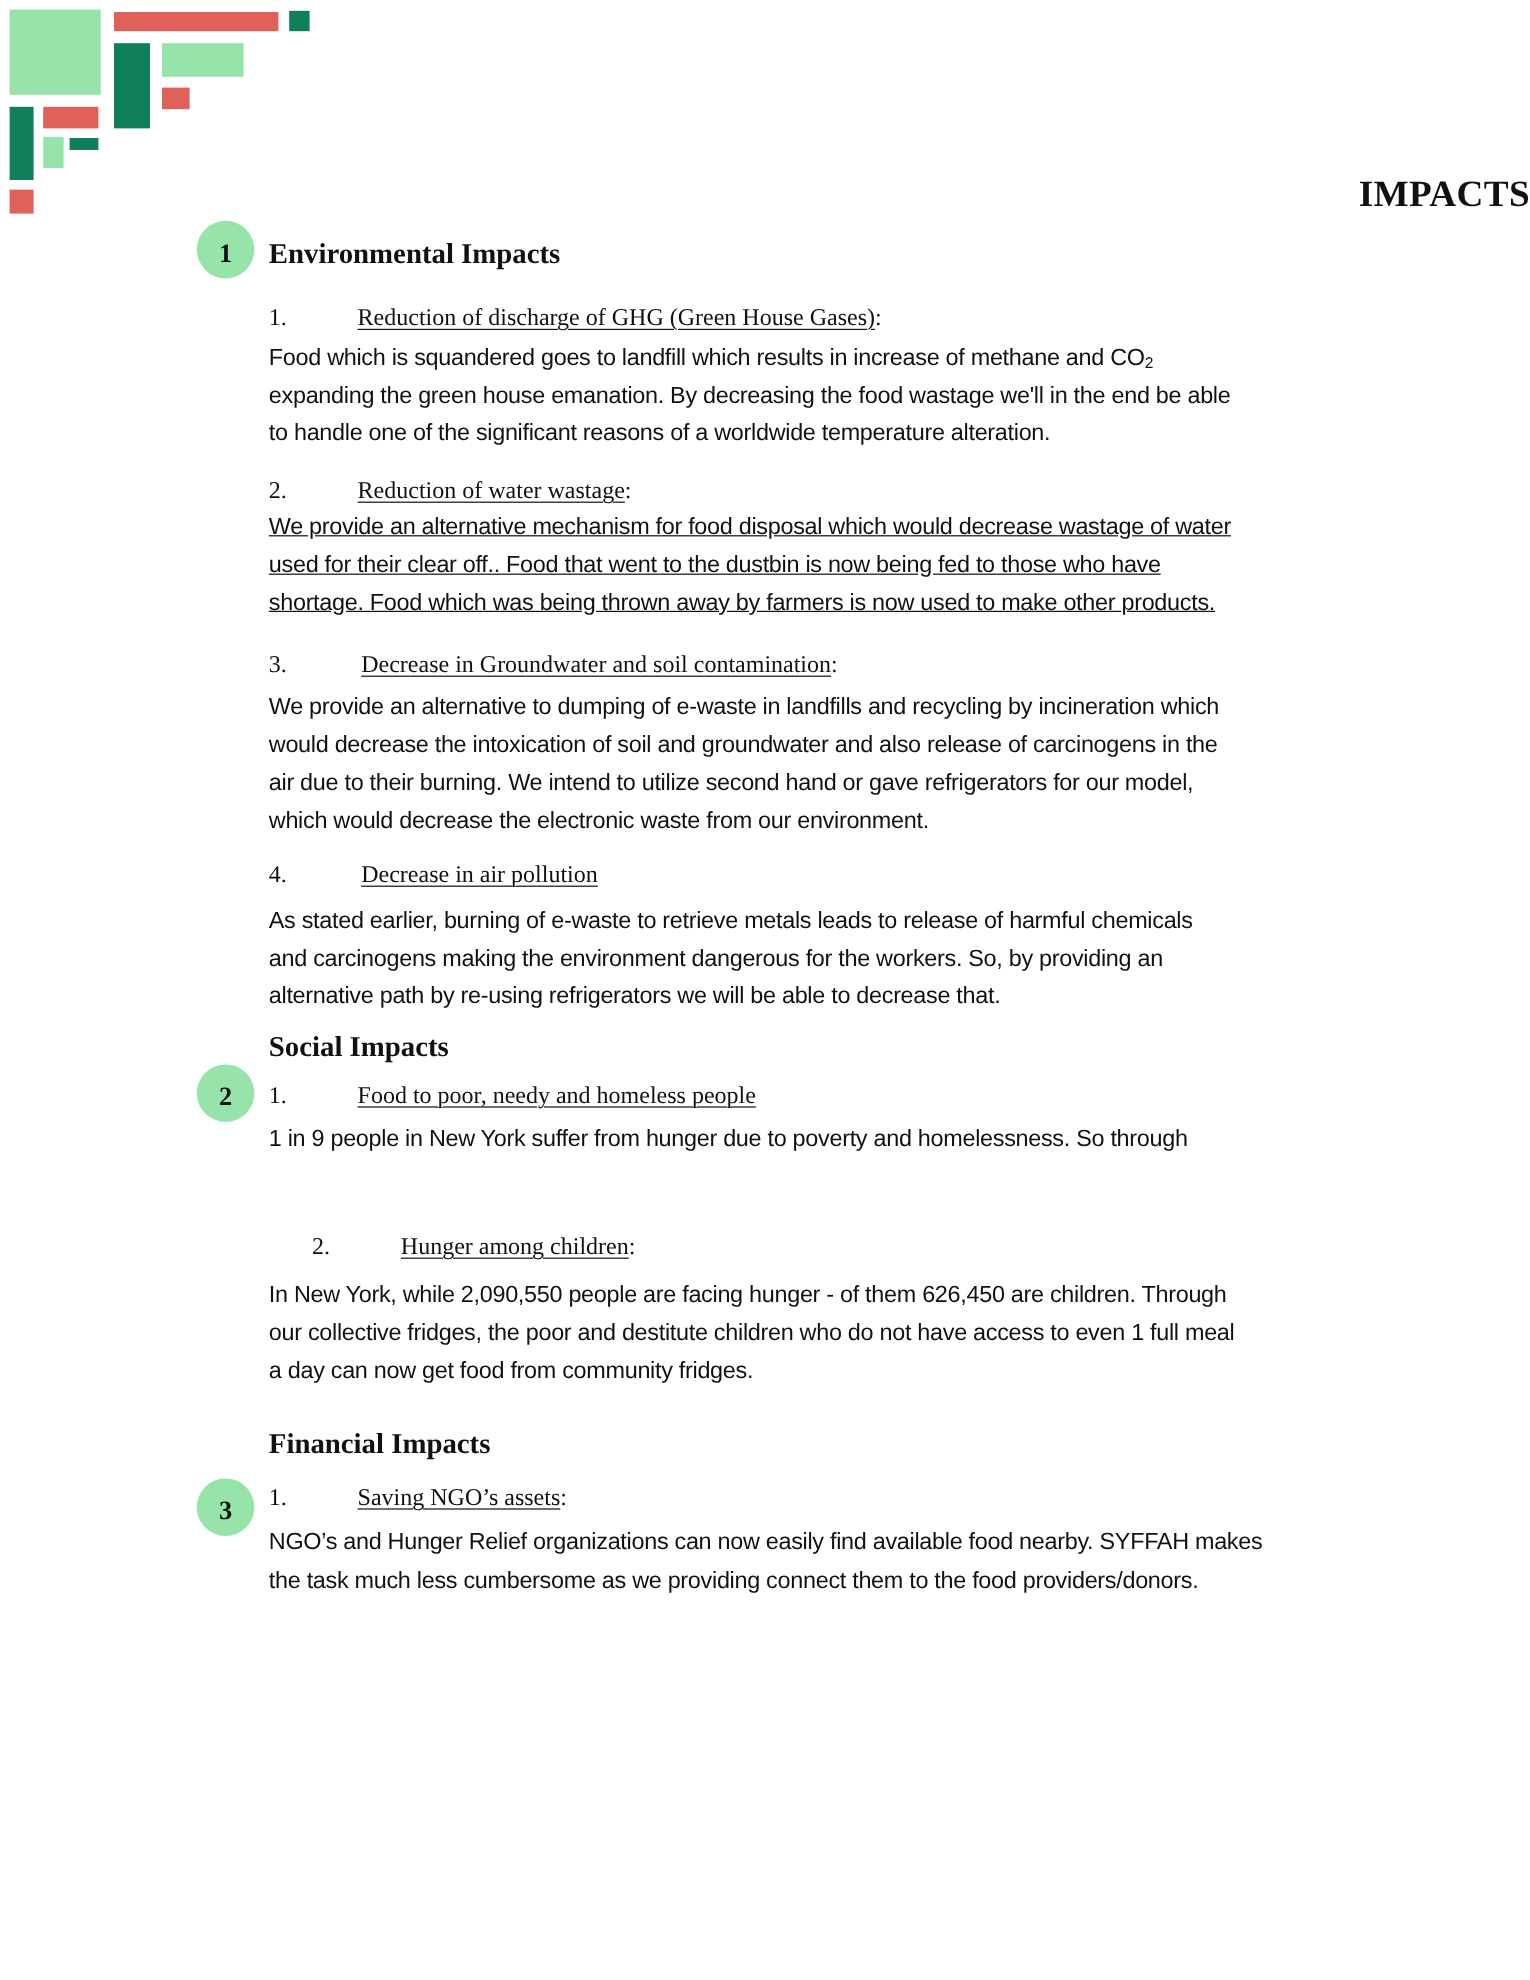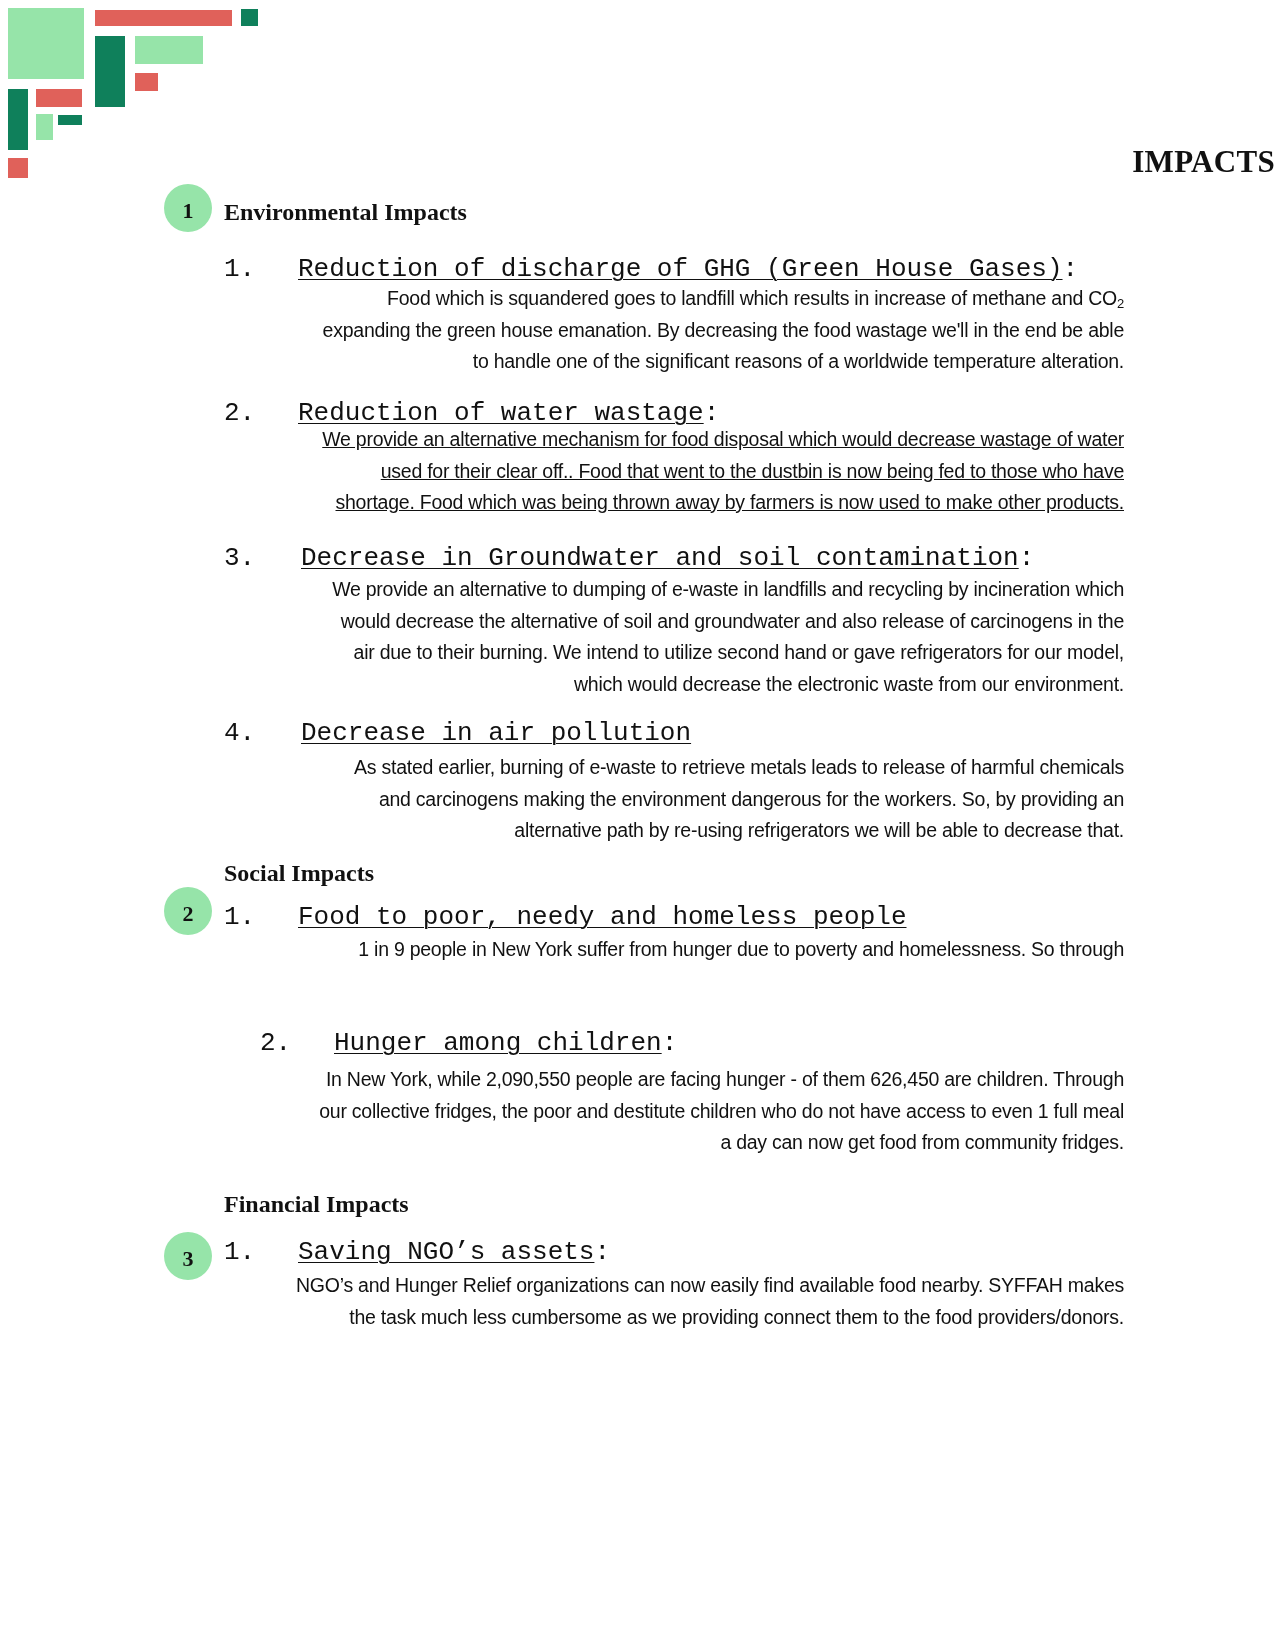--- a/index.html
+++ b/index.html
@@ -59,22 +59,22 @@
       left: 224px;
       font-family: "Liberation Serif", serif;
       font-weight: bold;
       font-size: 24px;
       margin: 0;
       white-space: nowrap;
     }
     .item-heading {
       position: absolute;
       left: 224px;
-      font-family: Liberation Mono, monospace;
-      font-size: 26px;
+      font-family: Liberation Serif, serif;
+      font-size: 20px;
       white-space: nowrap;
       margin: 0;
     }
     .item-num {
       display: inline-block;
       width: 74px;
     }
     .item-num.wide { width: 77px; }
     .item-label {
       text-decoration: underline;
@@ -85,21 +85,21 @@
       position: absolute;
       left: 224px;
       width: 900px;
       font-family: "Liberation Sans", sans-serif;
       font-size: 19.5px;
       line-height: 31.5px;
       margin: 0;
       letter-spacing: -0.25px;
       word-spacing: 0px;
     }
-    .para .line { display: block; white-space: nowrap; text-align: right; }
+    .para .line { display: block; white-space: nowrap; }
     sub { font-size: 13px; vertical-align: -3px; line-height: 0; }
   </style>
 </head>
 <body>
 
 <div>
   <span class="deco c-light" style="left:8px;top:8px;width:76px;height:71px;"></span>
   <span class="deco c-red" style="left:95px;top:10px;width:137px;height:16px;"></span>
   <span class="deco c-dark" style="left:241px;top:9px;width:17px;height:17px;"></span>
   <span class="deco c-dark" style="left:95px;top:36px;width:30px;height:71px;"></span>
@@ -134,21 +134,21 @@
     <span class="line">We provide an alternative mechanism for food disposal which would decrease wastage of water</span>
     <span class="line">used for their clear off.. Food that went to the dustbin is now being fed to those who have</span>
     <span class="line">shortage. Food which was being thrown away by farmers is now used to make other products.</span>
   </p>
 
   <p class="item-heading" style="top:543px;">
     <span class="item-num wide">3.</span><span class="item-label">Decrease in Groundwater and soil contamination</span><span>:</span>
   </p>
   <p class="para" style="top:574px;">
     <span class="line">We provide an alternative to dumping of e-waste in landfills and recycling by incineration which</span>
-    <span class="line">would decrease the alternative of soil and groundwater and also release of carcinogens in the</span>
+    <span class="line">would decrease the intoxication of soil and groundwater and also release of carcinogens in the</span>
     <span class="line">air due to their burning. We intend to utilize second hand or gave refrigerators for our model,</span>
     <span class="line">which would decrease the electronic waste from our environment.</span>
   </p>
 
   <p class="item-heading" style="top:718px;">
     <span class="item-num wide">4.</span><span class="item-label">Decrease in air pollution</span><span></span>
   </p>
   <p class="para" style="top:752px;">
     <span class="line">As stated earlier, burning of e-waste to retrieve metals leads to release of harmful chemicals</span>
     <span class="line">and carcinogens making the environment dangerous for the workers. So, by providing an</span>

